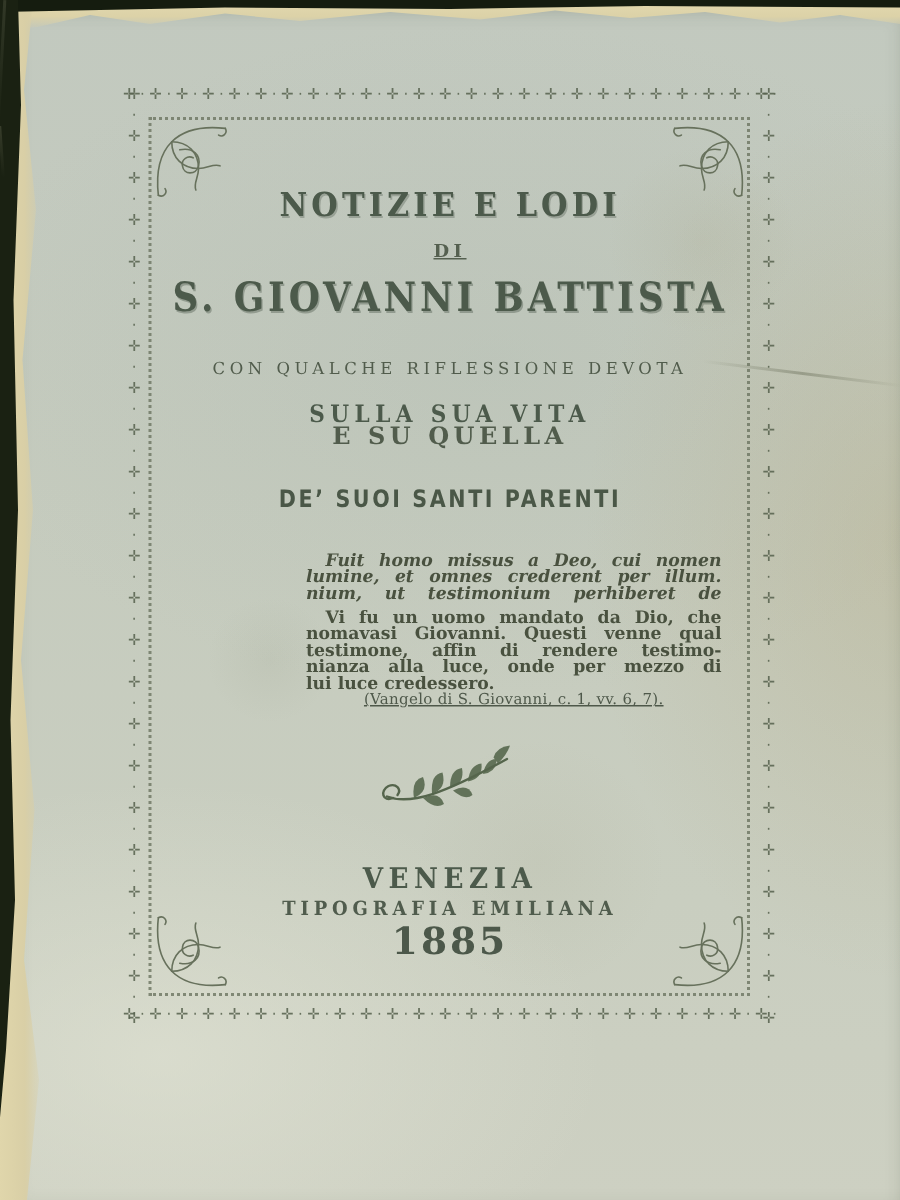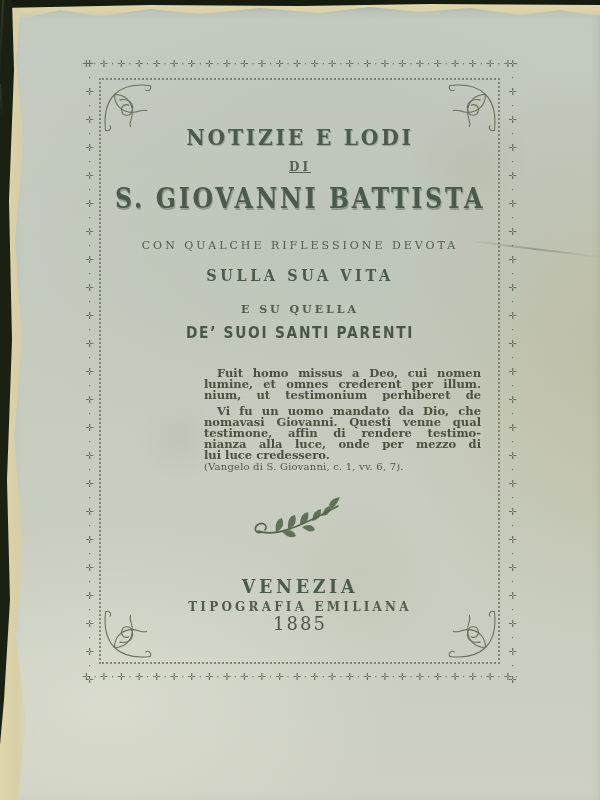--- a/index.html
+++ b/index.html
@@ -51,35 +51,35 @@
   .c-bl{left:20px;bottom:24px;transform:scaleY(-1);} .c-br{right:20px;bottom:24px;transform:scale(-1,-1);}
   
   .txt{position:absolute;left:0;width:600px;text-align:center;color:#4c5a4b;}
   .t-main1{top:124px;font-size:22px;font-weight:bold;letter-spacing:3px;transform:scaleX(.92);
     text-shadow:1px 1px 0 rgba(40,52,40,.25);}
   .t-di{top:160px;font-size:12px;font-weight:bold;letter-spacing:3px;color:#556050;text-decoration:underline;}
   .t-main2{top:183px;font-size:27px;font-weight:bold;letter-spacing:3px;transform:scaleX(.88);
     text-shadow:1px 1.5px 0 rgba(40,52,40,.3);}
   .t-sub1{top:239px;font-size:11px;font-weight:normal;letter-spacing:3px;color:#515c4c;}
   .t-sub2{top:266px;font-size:16px;font-weight:bold;letter-spacing:4px;transform:scaleX(.9);}
-  .t-sub3{top:303px;font-size:11px;font-weight:bold;letter-spacing:3px;color:#515c4c;}
+  .t-sub3{top:281px;font-size:16px;font-weight:bold;letter-spacing:3px;color:#515c4c;}
   .t-sub4{top:323px;font-size:16px;font-weight:bold;letter-spacing:2px;
     font-family:"DejaVu Sans",sans-serif;transform:scaleX(.86);color:#4a5747;}
   .quote{position:absolute;left:204px;top:368px;width:277px;color:#49513f;
     font-size:11.5px;font-weight:bold;line-height:11.2px;}
-  .q-latin{}
+  .q-latin{font-style:italic;}
   .q-line{text-align:justify;text-align-last:justify;transform:scaleX(1);}
   .q-line.ind{text-indent:13px;}
   .q-line.short{text-align-last:left;}
   .q-ital{margin-top:4px;}
-  .citation{position:absolute;left:204px;top:461px;width:277px;text-align:left;
-    font-size:10px;color:#4e584a;letter-spacing:.2px;}
+  .citation{position:absolute;left:204px;top:461px;width:277px;text-align:center;
+    font-size:10px;color:#4e584a;letter-spacing:.2px;text-decoration:underline;}
   .imprint-city{top:575px;font-size:19px;font-weight:bold;letter-spacing:4px;transform:scaleX(.92);}
   .imprint-pub{top:599px;font-size:13px;font-weight:bold;letter-spacing:3.5px;color:#505c4d;transform:scaleX(.92);}
-  .imprint-year{top:613px;font-size:18px;font-weight:normal;letter-spacing:2px;color:#4c584a;}
+  .imprint-year{top:613px;font-size:25px;font-weight:bold;letter-spacing:2px;color:#4c584a;}
   .sprig{position:absolute;left:252px;top:494px;width:92px;height:46px;}
   .sprig svg{display:block;width:92px;height:46px;}
 </style>
 </head>
 <body>
 
 <div class="stage">
   <div class="paper"></div>
   <div class="grain"></div>
   <div class="worn-top"></div>

